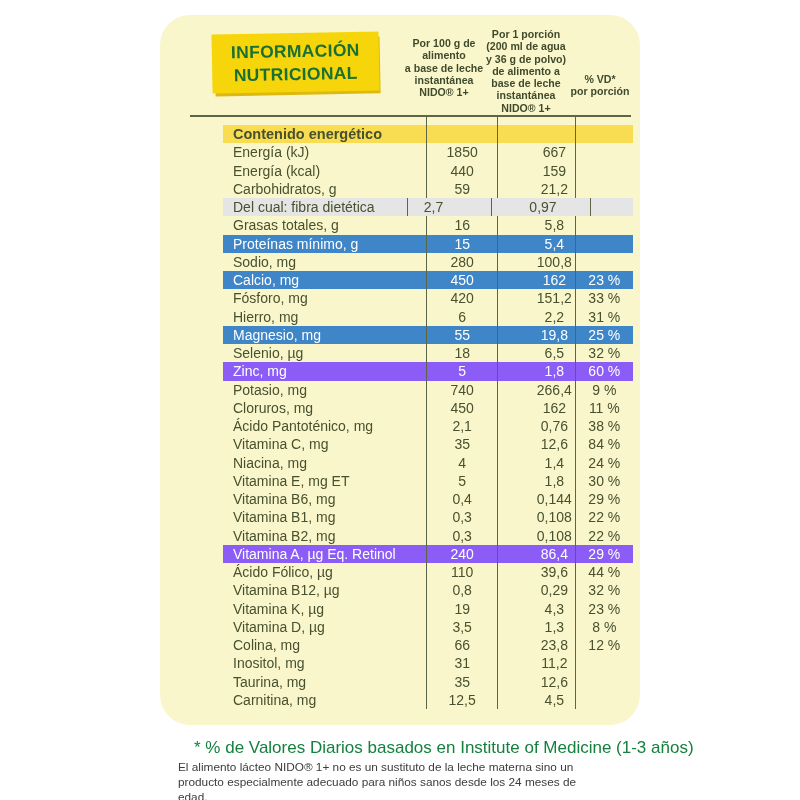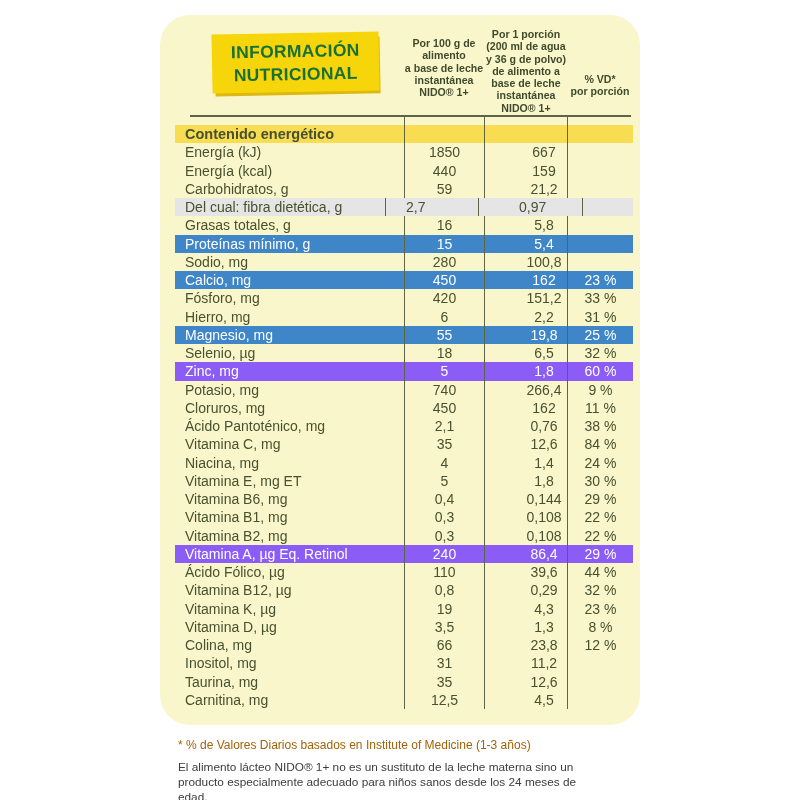--- a/index.html
+++ b/index.html
@@ -18,35 +18,35 @@
 
   .col-header{position:absolute;white-space:pre-line;text-align:center;
     font-weight:bold;font-size:10.6px;line-height:12.3px;color:#3f4a2c;}
   .col-header.h2{left:240px;top:22px;width:88px;}
   .col-header.h3{left:322px;top:13px;width:88px;}
   .col-header.h4{left:405px;top:58px;width:70px;}
 
   .hline{position:absolute;left:30px;top:100px;width:441px;height:1.7px;background:#5c6547;}
 
   .ntable{position:absolute;left:15px;top:102px;width:458px;}
-  .row{display:flex;height:18.25px;line-height:18.25px;font-size:14px;color:#48512f;}
+  .row{display:flex;height:18.25px;line-height:18.25px;font-size:14px;color:#48512f;margin-left:48px;}
   .row-spacer{height:8px;line-height:8px;}
   .cell{box-sizing:border-box;overflow:hidden;white-space:nowrap;}
   .cell.label{width:229px;padding-left:10px;}
   .cell.v{text-align:center;border-left:1.4px solid #5c6547;}
   .cell.per100{width:80px;}
   .cell.portion{width:83px;padding-left:36px;}
   .cell.vd{width:66px;}
   .row-section{background:#f8dc52;font-weight:bold;}
   .row-section .cell.label{font-size:14.5px;}
   .row-yellow{background:#e5e5e5;gap:32px;}
   .row-blue{background:#3e86c7;color:#ffffff;}
   .row-teal{background:#8b5cf6;color:#ffffff;}
 
-  .footnote-1{position:absolute;left:178px;top:738px;font-size:12px;color:#a16207;}
+  .footnote-1{position:absolute;left:194px;top:738px;font-size:17px;color:#15803d;}
   .footnote-2{position:absolute;left:178px;top:760px;width:430px;
     font-size:11.8px;line-height:15px;color:#3c3c3c;}
 </style>
 </head>
 <body>
 
 <div class="stage">
 
   <div class="card">
 

